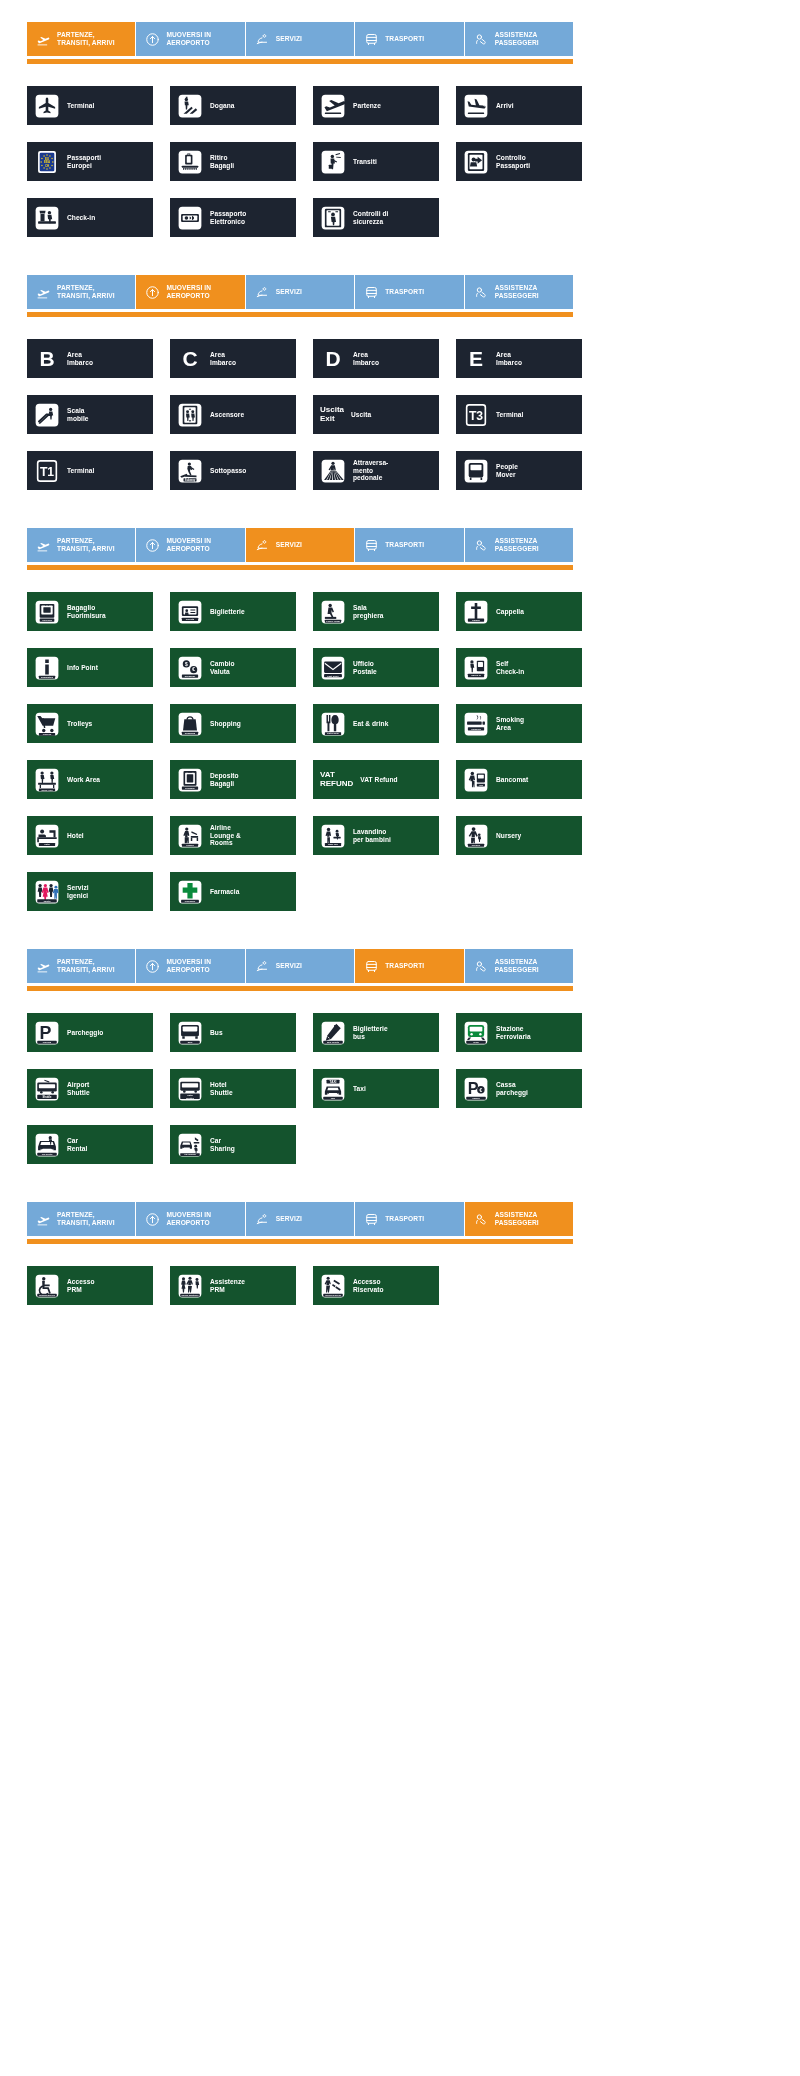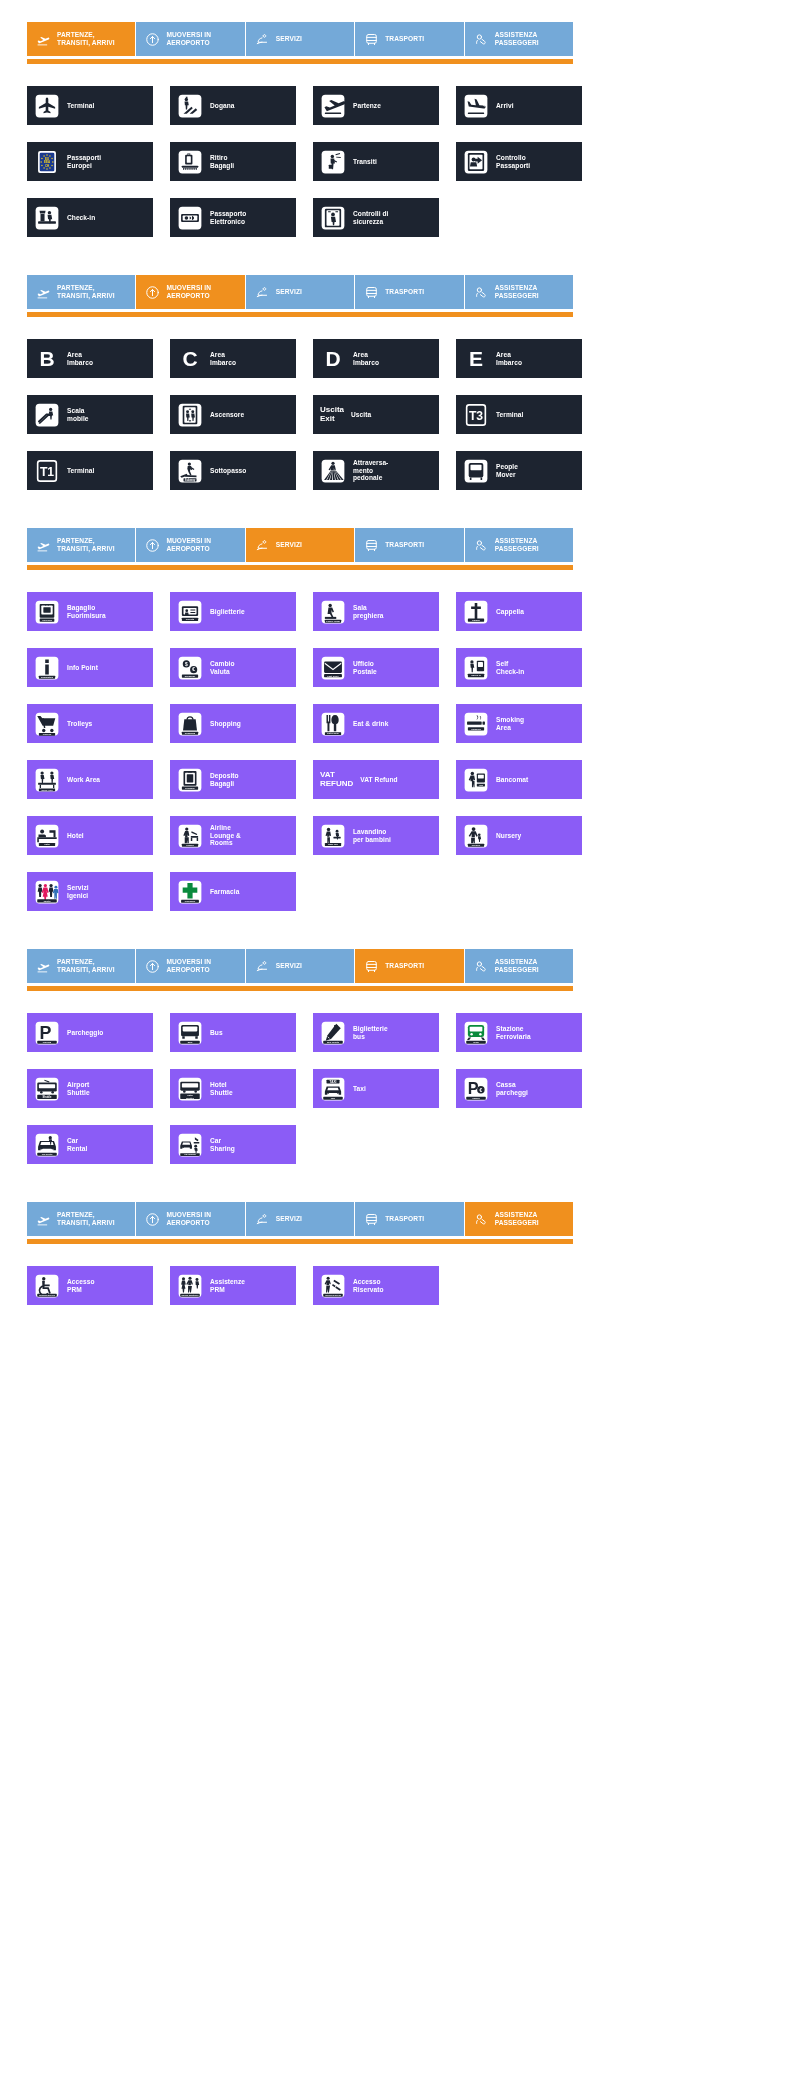--- a/index.html
+++ b/index.html
@@ -61,21 +61,21 @@
   }
   .tile {
     height: 39px;
     display: flex;
     align-items: center;
     gap: 7px;
     padding: 0 7px;
     overflow: hidden;
   }
   .tile.dark { background: #1d2430; color: #ffffff; }
-  .tile.amber { background: #8b5cf6; color: #ffffff; }
+  .tile.amber { background: #14532d; color: #ffffff; }
   .tile .pict {
     width: 26px; height: 26px;
     flex: 0 0 26px;
     display: flex; align-items: center; justify-content: center;
     overflow: hidden;
   }
   .tile .pict svg { width: 26px; height: 26px; display: block; }
   .tile .plabel {
     font-size: 6.6px;
     font-weight: bold;

